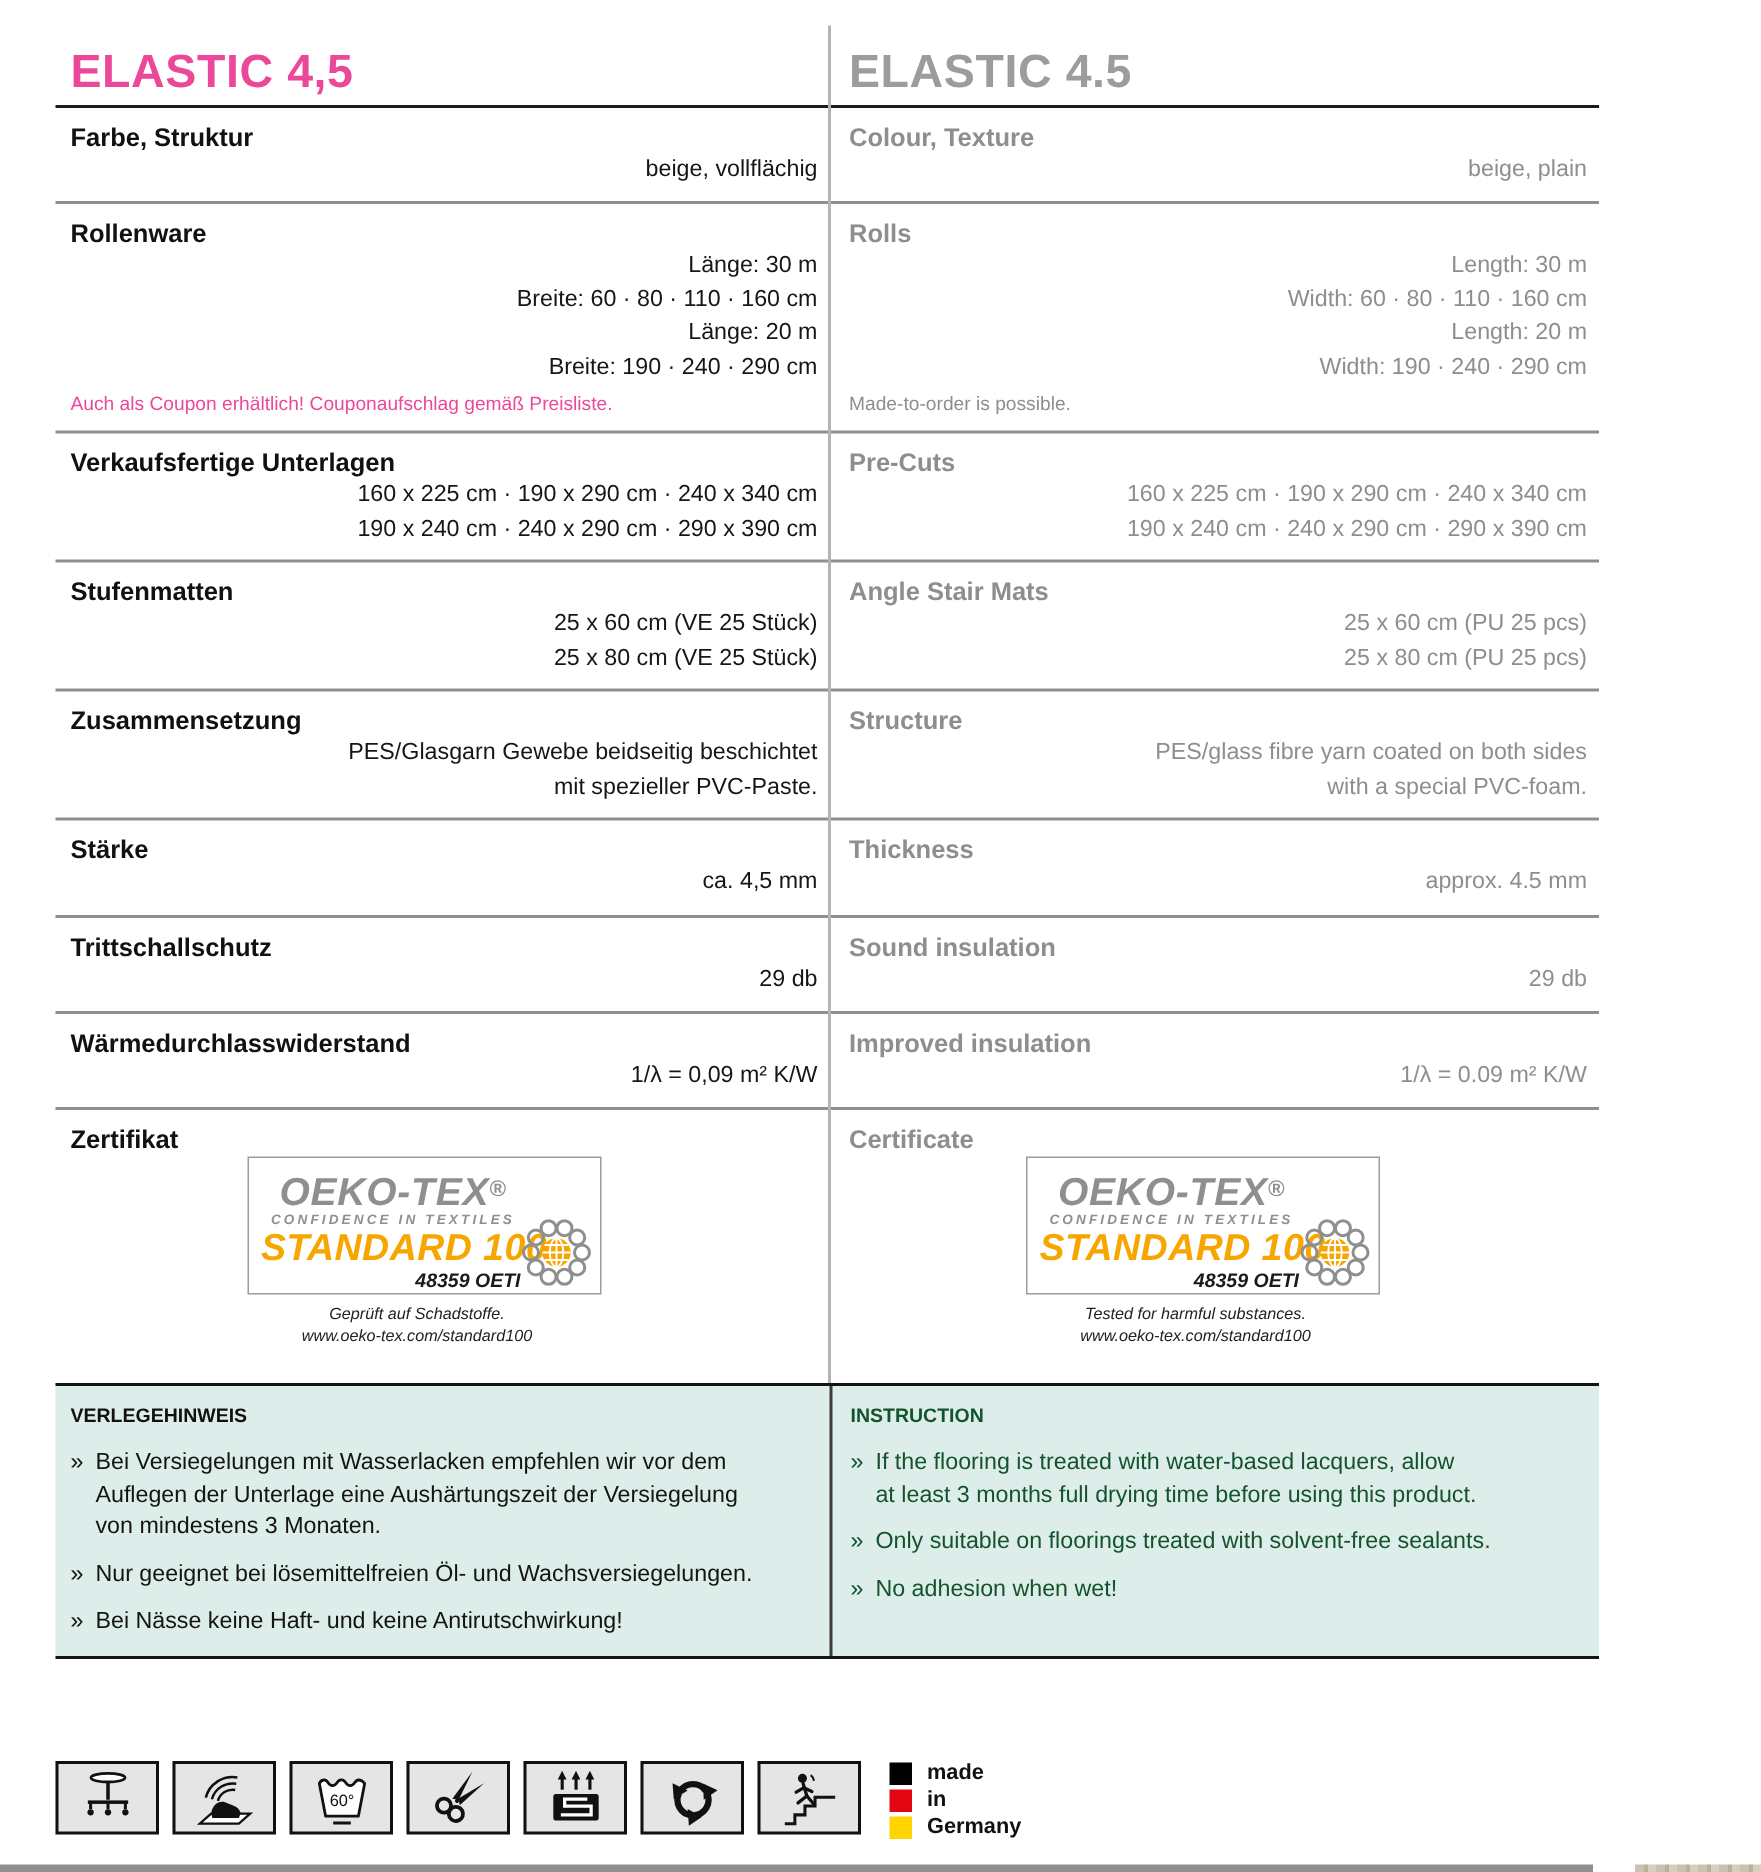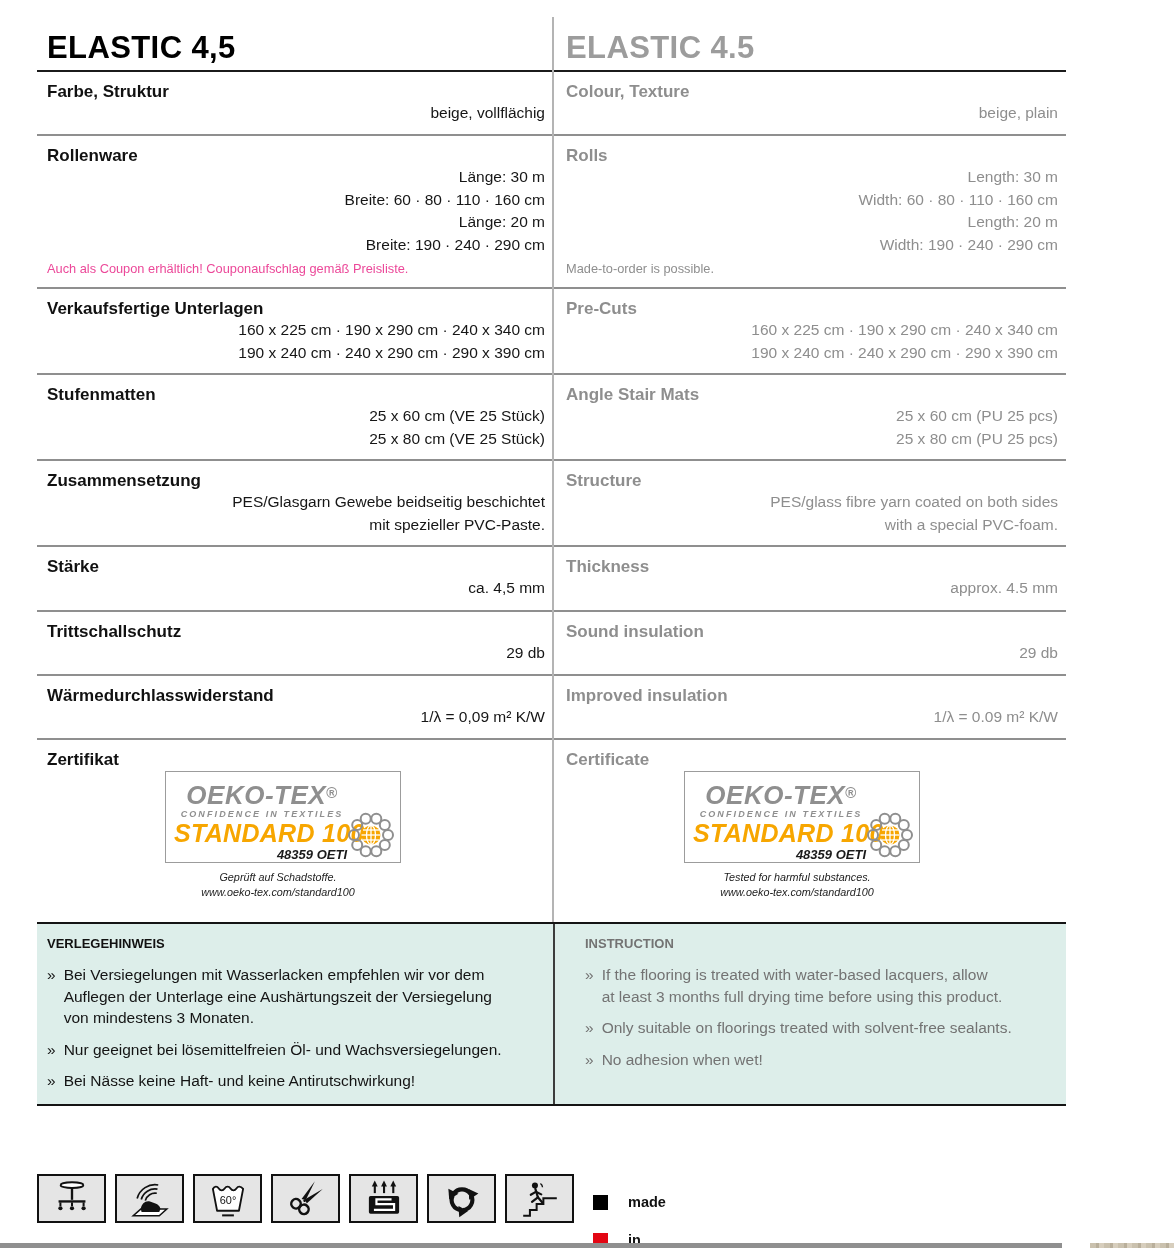--- a/index.html
+++ b/index.html
@@ -6,21 +6,21 @@
   body{
     width:1174px;height:1248px;position:relative;overflow:hidden;
     background:#ffffff;color:#141414;
     font-family:"Liberation Sans", sans-serif;
     -webkit-font-smoothing:antialiased;
   }
   .sheet{position:absolute;left:37px;top:30px;width:1029px;}
   .vline{position:absolute;left:515px;top:-13px;width:2px;height:905px;background:#b4b4b4;}
   .titlerow{display:grid;grid-template-columns:516px 1fr;align-items:end;height:42px;
     border-bottom:2.5px solid #1b1b1b;box-sizing:border-box;}
-  .title-de{font-size:31px;font-weight:bold;letter-spacing:.4px;padding:0 0 4px 10px;color:#000000;}
+  .title-de{font-size:31px;font-weight:bold;letter-spacing:.4px;padding:0 0 4px 10px;color:#ec4899;}
   .title-en{font-size:31px;font-weight:bold;letter-spacing:.4px;padding:0 0 4px 13px;color:#9c9c9c;}
   .row{display:grid;grid-template-columns:516px 1fr;border-bottom:2px solid #8f8f8f;box-sizing:border-box;}
   .row.noborder{border-bottom:none;}
   .h64{min-height:64px}.h153{min-height:153px}.h86{min-height:86px}.h65{min-height:65px}.h182{min-height:182px}
   .cell{padding:9px 8px 6px 10px;}
   .cell.en{padding-left:13px;}
   .sec-h{font-size:17px;font-weight:bold;line-height:21px;color:#111;}
   .line{font-size:15.5px;line-height:22.5px;color:#161616;text-align:right;}
   .note{font-size:12.8px;line-height:19px;margin-top:3px;color:#ec4899;}
   .cell.en .sec-h,.cell.en .line,.cell.en .note{color:#8e8e8e;}
@@ -39,28 +39,28 @@
 
   
   .notice{display:grid;grid-template-columns:516px 1fr;background:#ddeeea;
     border-top:2.5px solid #141414;border-bottom:2.5px solid #141414;min-height:167px;box-sizing:border-box;}
   .n-cell{padding:10px 14px 12px 10px;}
   .n-cell.en{border-left:2.5px solid #3c3c3c;padding-left:12px;}
   .notice-h{font-size:13px;font-weight:bold;line-height:20px;color:#111;}
   .bullet{display:flex;gap:8px;font-size:15.5px;line-height:21.5px;margin-top:10px;color:#141414;}
   .bullet .mark{flex:0 0 auto;}
   .bullet .txt{white-space:pre-line;}
-  .n-cell.en .notice-h,.n-cell.en .bullet{color:#737373;margin-left:18px;}
+  .n-cell.en .notice-h,.n-cell.en .bullet{color:#14532d;}
 
   
   .icons{position:absolute;left:37px;top:1174px;display:flex;gap:9px;align-items:flex-start;}
   .cicon{width:69px;height:49px;border:2.5px solid #111;background:#e5e5e5;box-sizing:border-box;
     display:flex;align-items:center;justify-content:center;}
   .mig{display:flex;flex-direction:column;gap:3px;margin-left:10px;padding-top:1px;}
-  .mig-row{display:flex;align-items:center;gap:20px;height:15px;margin-top:20px;}
+  .mig-row{display:flex;align-items:center;gap:10px;height:15px;}
   .sq{width:15px;height:15px;flex:0 0 auto;}
   .mig-word{font-size:14.5px;font-weight:bold;line-height:15px;color:#111;}
 
   
   .bstrip-gray{position:absolute;left:0;top:1243px;width:1062px;height:5px;background:#8f8f8f;}
   .bstrip-beige{position:absolute;left:1090px;top:1243px;width:84px;height:5px;
     background:repeating-linear-gradient(90deg,#cac1ae 0 6px,#b9af9b 6px 9px,#d7cebd 9px 14px);}
 </style>
 </head>
 <body>

